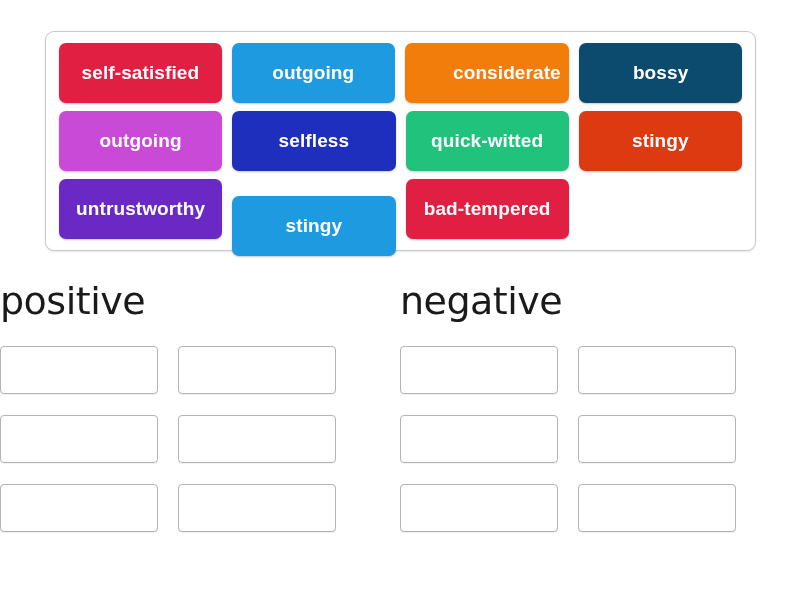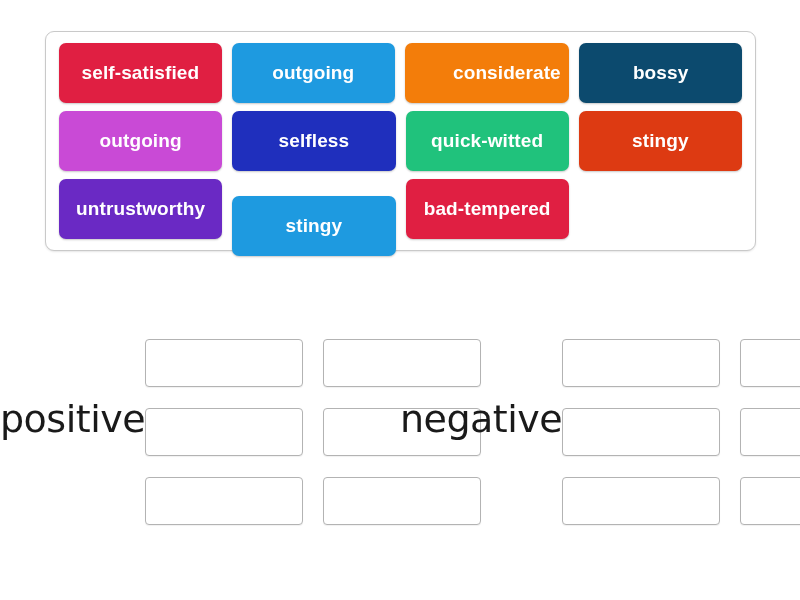--- a/index.html
+++ b/index.html
@@ -77,22 +77,22 @@
     left: 0;
     top: 282px;
     width: 800px;
     height: 300px;
     display: flex;
   }
 
   .category {
     width: 400px;
     display: flex;
-    flex-direction: row;
-    align-items: center;
+    flex-direction: column;
+    align-items: flex-start;
   }
 
   .category-title {
     font-family: "DejaVu Sans", sans-serif;
     font-size: 38px;
     font-weight: 400;
     color: #1a1a1a;
     line-height: 1.0;
     margin: 0 0 26px 0;
     letter-spacing: -0.5px;

